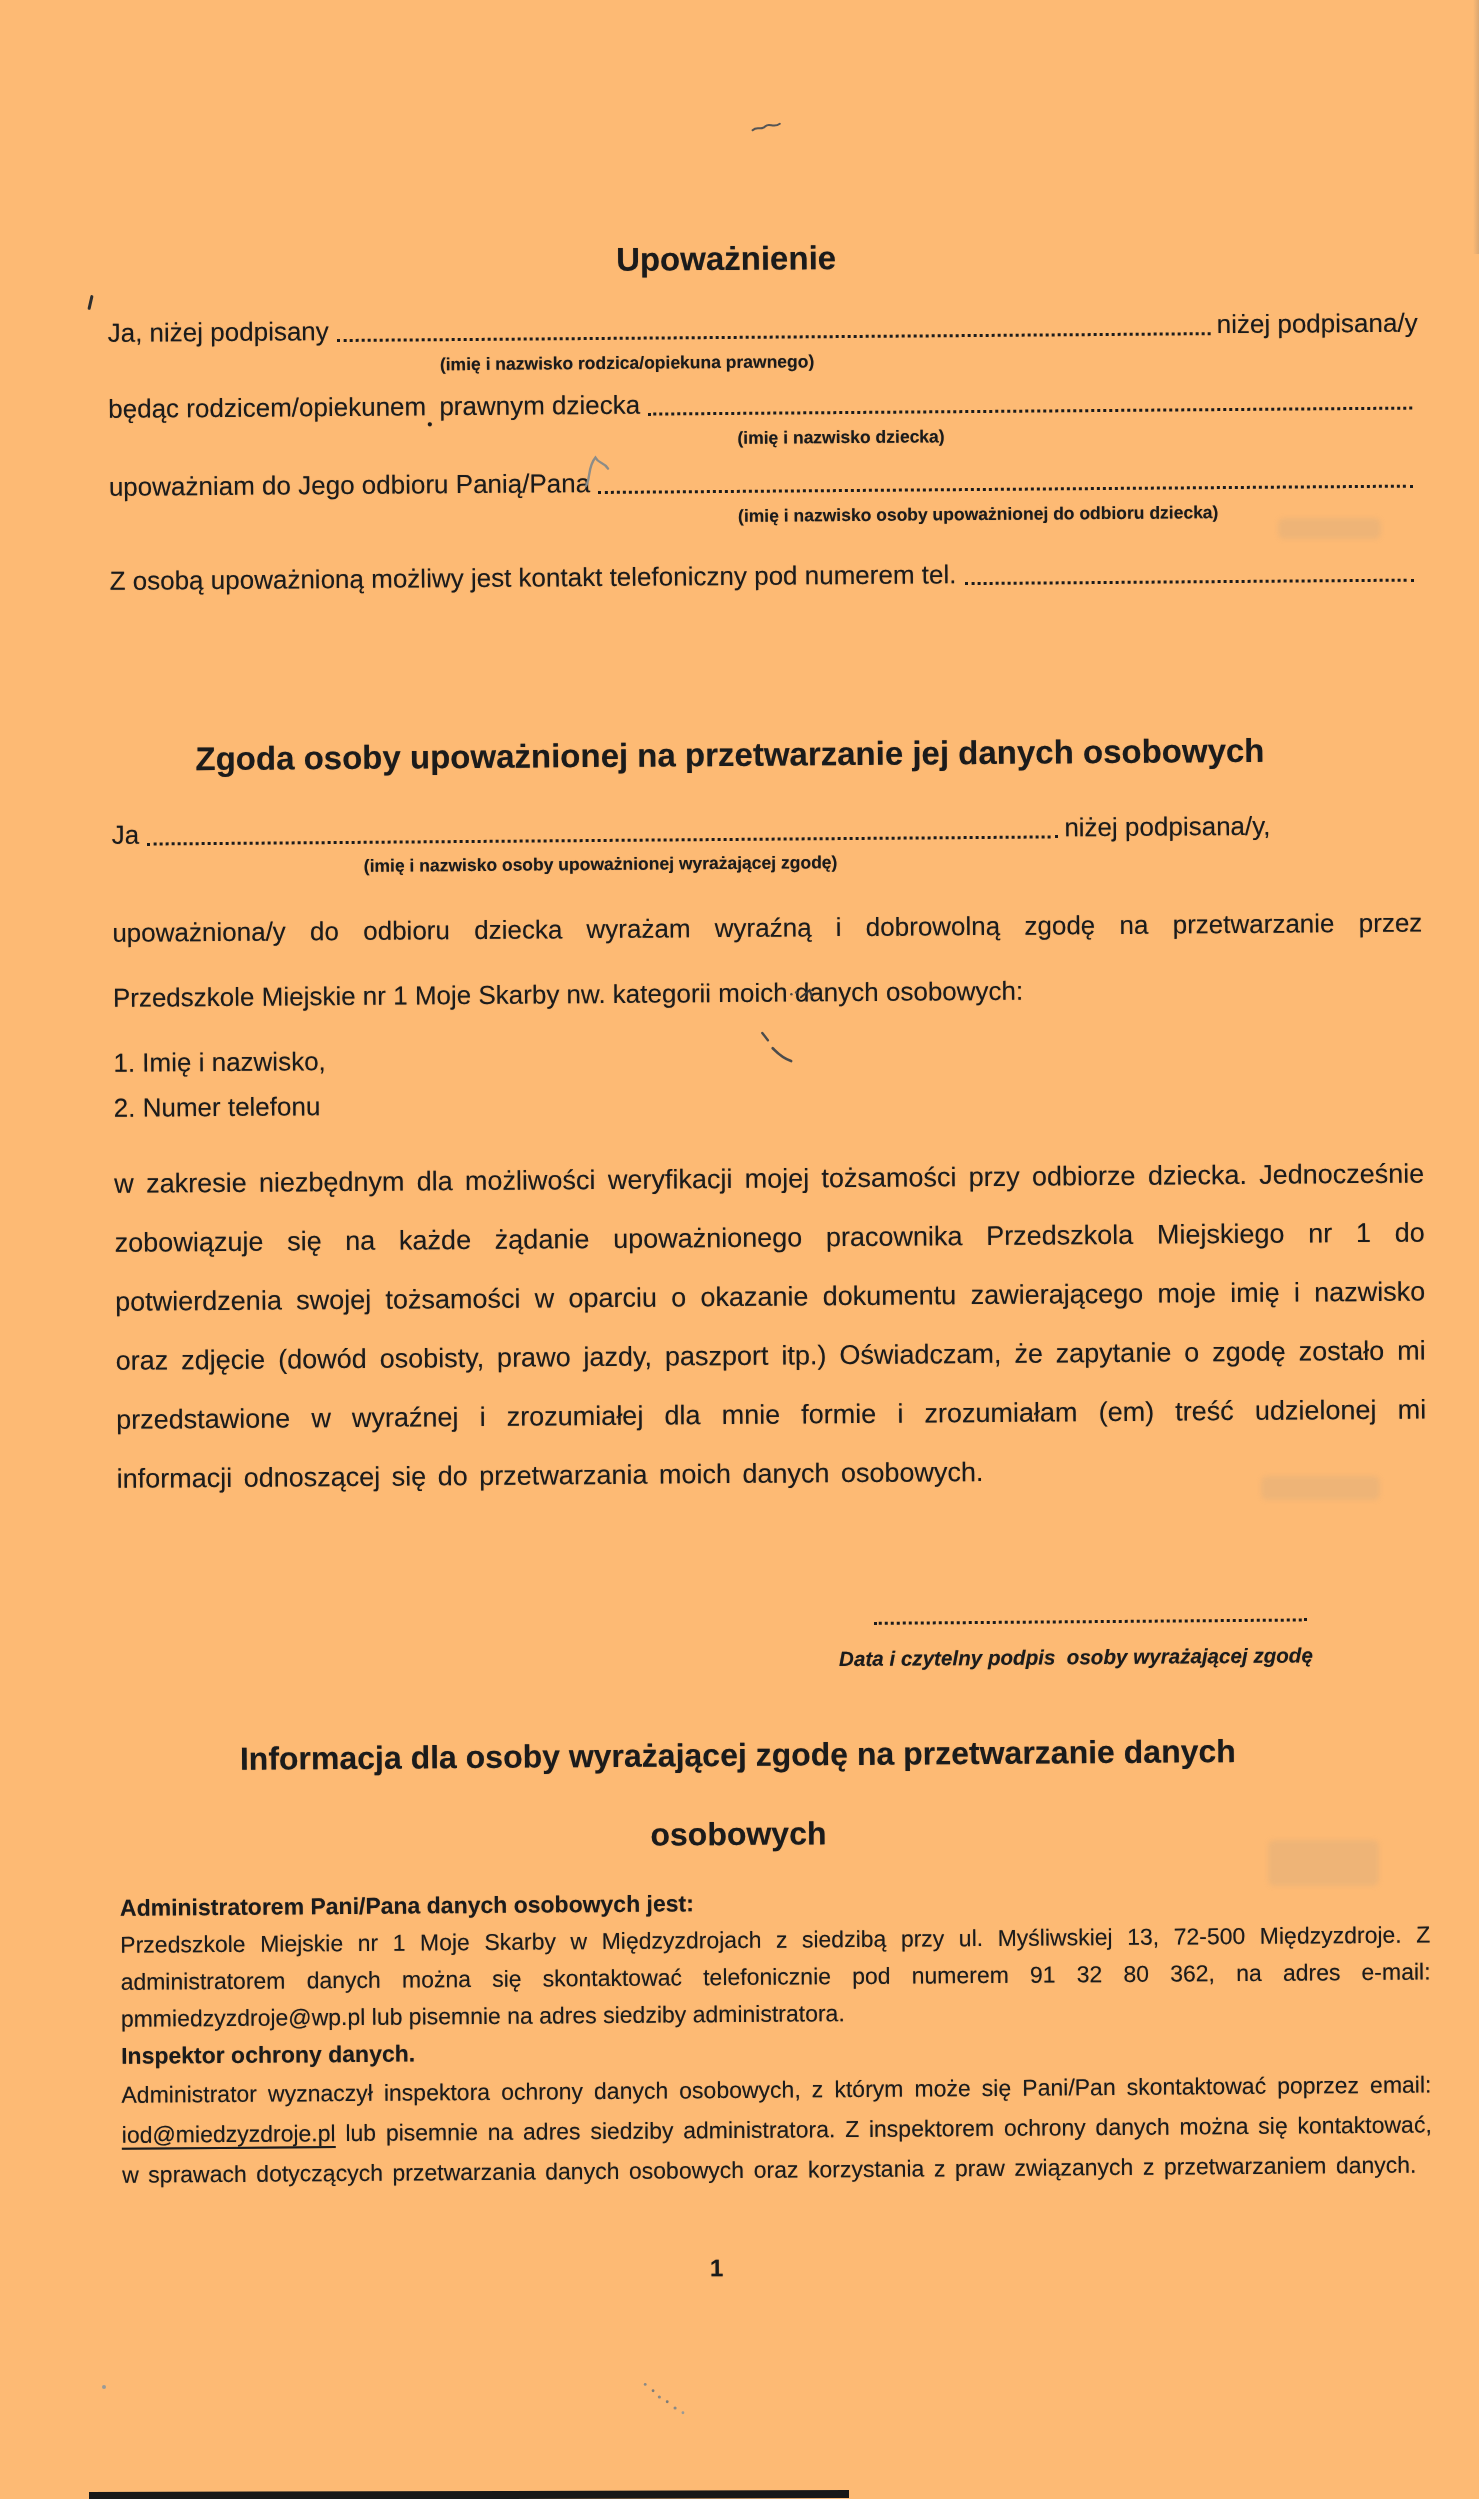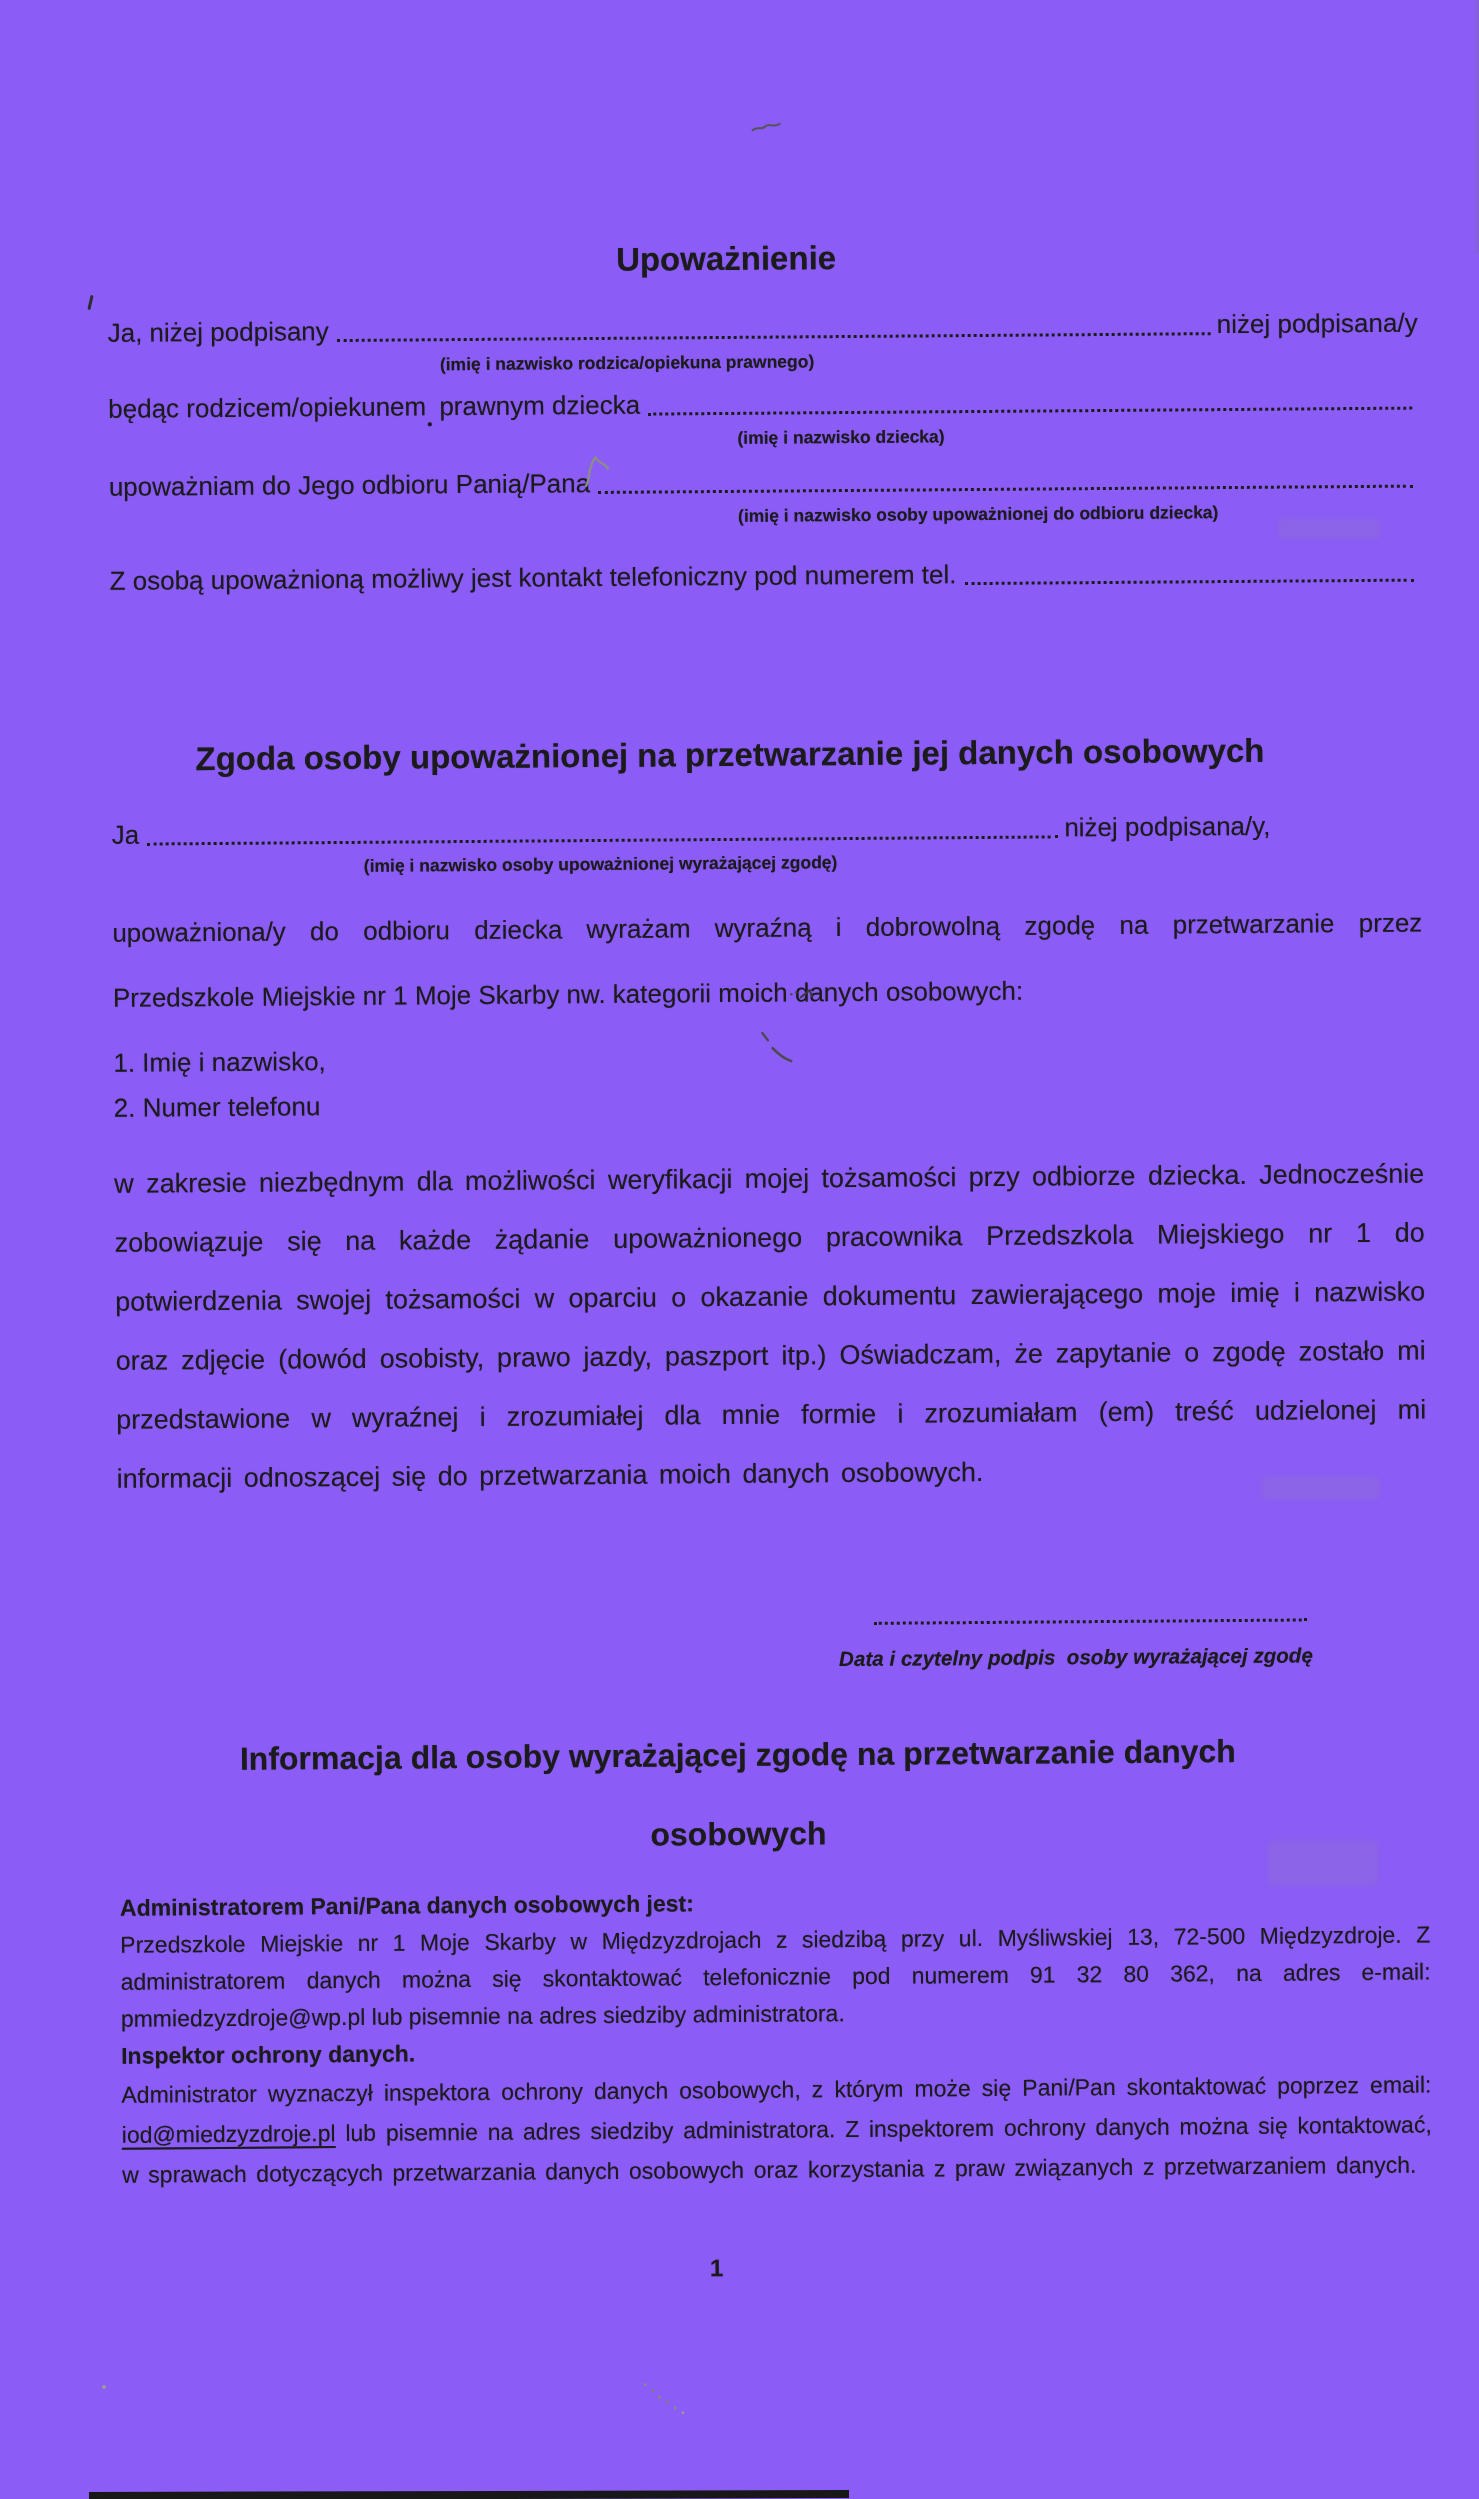--- a/index.html
+++ b/index.html
@@ -1,19 +1,19 @@
 <!DOCTYPE html>
 <html lang="pl" style="font-size:12.7px"><head>
 <meta charset="utf-8">
 <style>
   html,body{margin:0;padding:0;background:#e8e8e6;}
   .page{
     position:relative;
     width:1480px;height:2500px;
-    background:#8b5cf6;
+    background:#fdba74;
     overflow:hidden;
     font-family:"Liberation Sans","DejaVu Sans",sans-serif;
     color:#1b1b1b;
   }
   .content{
     position:absolute;left:115px;top:0;width:1310px;
     transform:rotate(-0.45deg);
     transform-origin:738px 1270px;
     text-shadow:0 0 0.8px rgba(25,25,25,0.45);
   }

